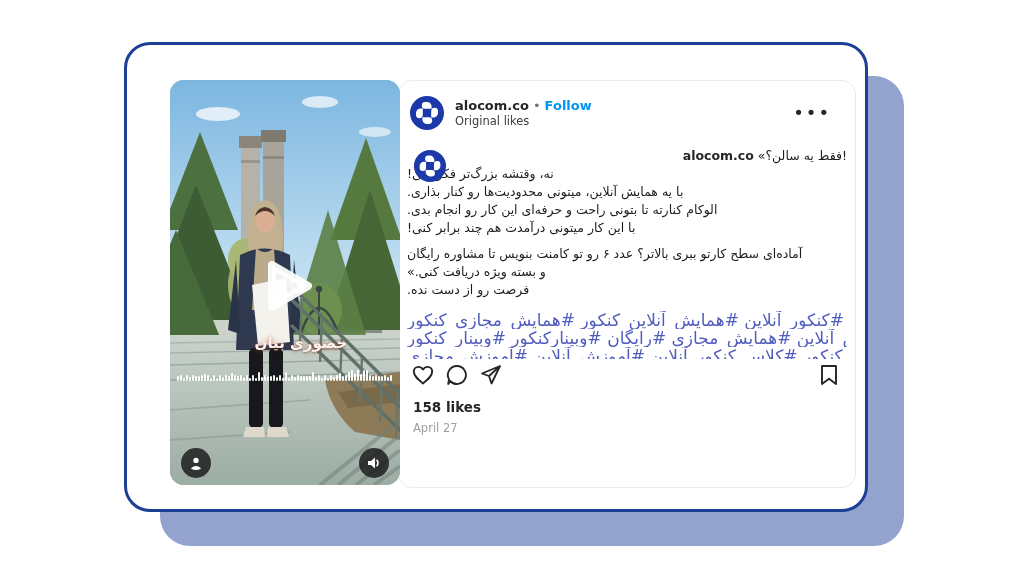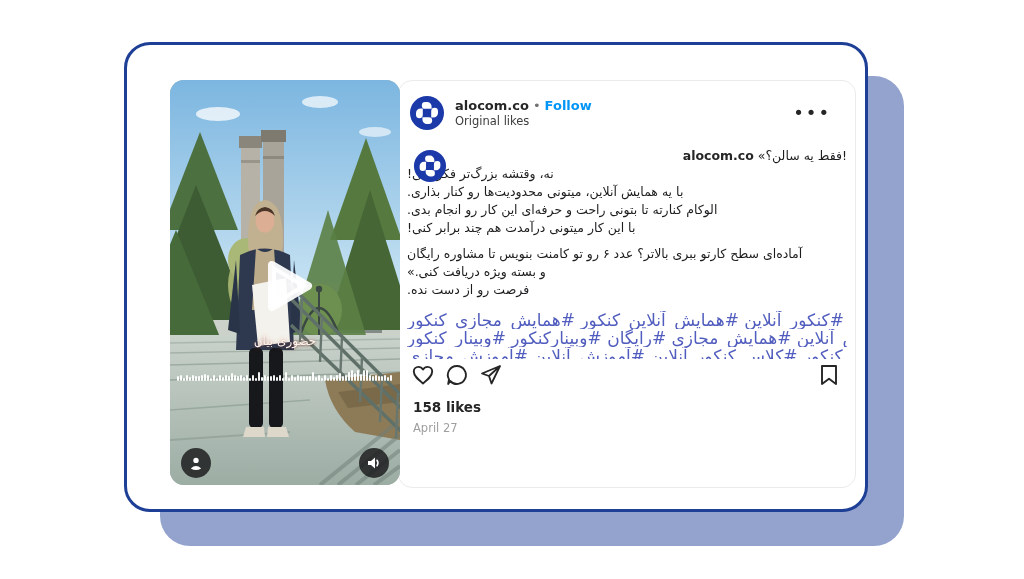--- a/index.html
+++ b/index.html
@@ -7,22 +7,22 @@
   #stage { position:relative; width:1024px; height:579px; background:#fff; }
 
   
   .frame-shadow { position:absolute; left:160px; top:76px; width:744px; height:470px; border-radius:30px; background:#93a3cd; }
   .frame-card { position:absolute; left:124px; top:42px; width:744px; height:470px; border-radius:26px; background:#fff; border:3px solid #1e3f96; }
 
   
   .video { position:absolute; left:170px; top:80px; width:230px; height:405px; border-radius:14px; overflow:hidden; background:#9fb0a7; z-index:3; }
   .video svg.scene { position:absolute; left:0; top:0; width:100%; height:100%; display:block; }
   .play-btn { position:absolute; left:86px; top:175px; width:62px; height:62px; }
-  .vid-caption { position:absolute; left:50%; top:254px; transform:translateX(-50%); 
-        color:#fff2ec; font-size:12px; font-weight:normal; white-space:nowrap; direction:rtl;
+  .vid-caption { position:absolute; left:50%; top:254px; transform:translateX(-50%); margin-left:16px;
+        color:#fff2ec; font-size:15px; font-weight:bold; white-space:nowrap; direction:rtl;
         text-shadow:0 0 5px rgba(190,80,60,.65), 0 1px 2px rgba(0,0,0,.35); }
   .waveform { position:absolute; left:7px; right:7px; top:287px; height:14px; display:flex; align-items:flex-end; gap:1.5px; }
   .waveform i { display:block; width:1.5px; background:rgba(255,255,255,.95); border-radius:1px; }
   .vid-btn { position:absolute; width:30px; height:30px; border-radius:50%; background:rgba(24,24,26,.82);
         display:flex; align-items:center; justify-content:center; top:368px; }
   .vid-btn.left { left:11px; } .vid-btn.right { right:11px; }
 
   
   .content { position:absolute; left:398px; top:80px; width:458px; height:408px; background:#fff;
         border:1px solid #ebebeb; border-radius:14px; z-index:2; }

